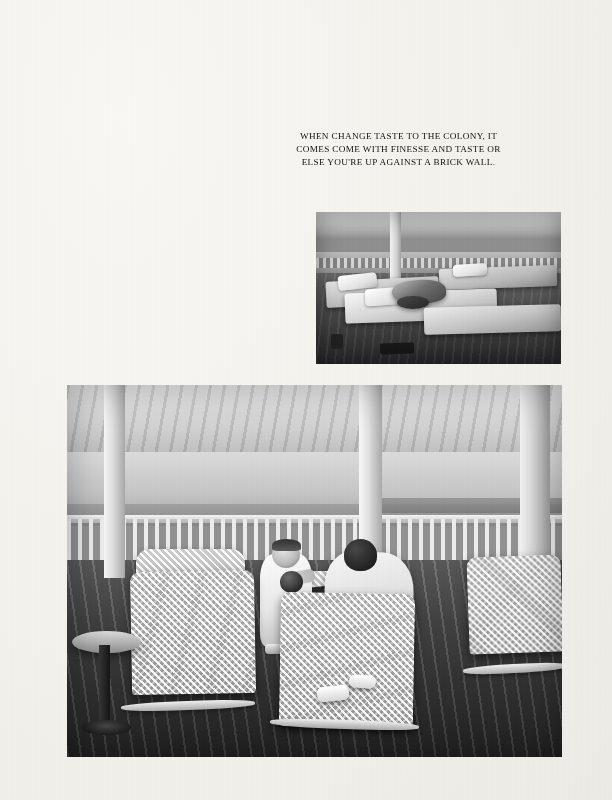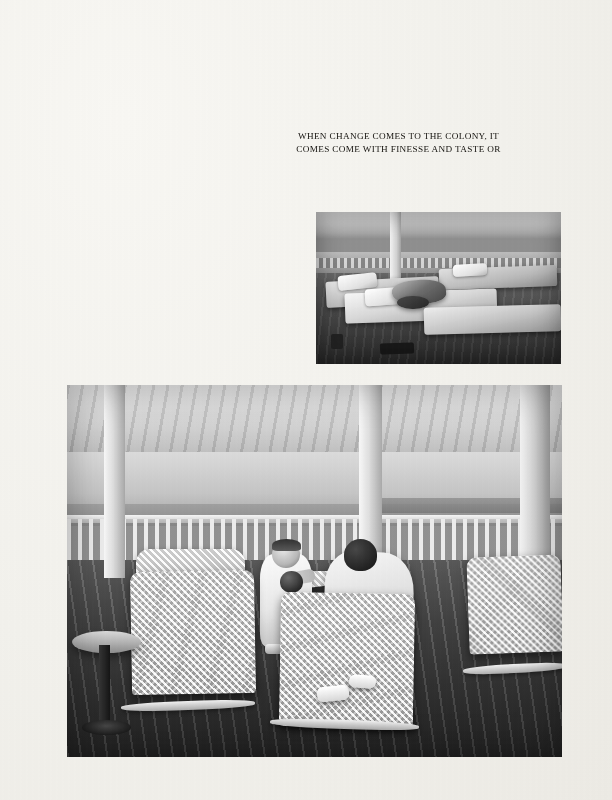--- a/index.html
+++ b/index.html
@@ -299,22 +299,23 @@
     inset: 0; width: 100%; height: 100%;
     box-shadow: inset 0 0 40px rgba(0,0,0,.30);
   }
 </style>
 </head>
 <body>
 
 <div class="page">
 
   <div class="caption">
-    <span class="line">WHEN CHANGE COMES TO THE COLONY, IT</span>
+    <span class="line">WHEN CHANGE TASTE TO THE COLONY, IT</span>
     <span class="line">COMES COME WITH FINESSE AND TASTE OR</span>
+    <span class="line">ELSE YOU'RE UP AGAINST A BRICK WALL.</span>
   </div>
 
   <figure class="photo-top" title="" aria-label="">
     <span class="ph t-sky"></span>
     <span class="ph t-water"></span>
     <span class="ph t-rail"></span>
     <span class="ph t-deck"></span>
     <span class="ph t-deckboards"></span>
     <span class="ph t-post"></span>
     <span class="ph lounger l3"></span>

